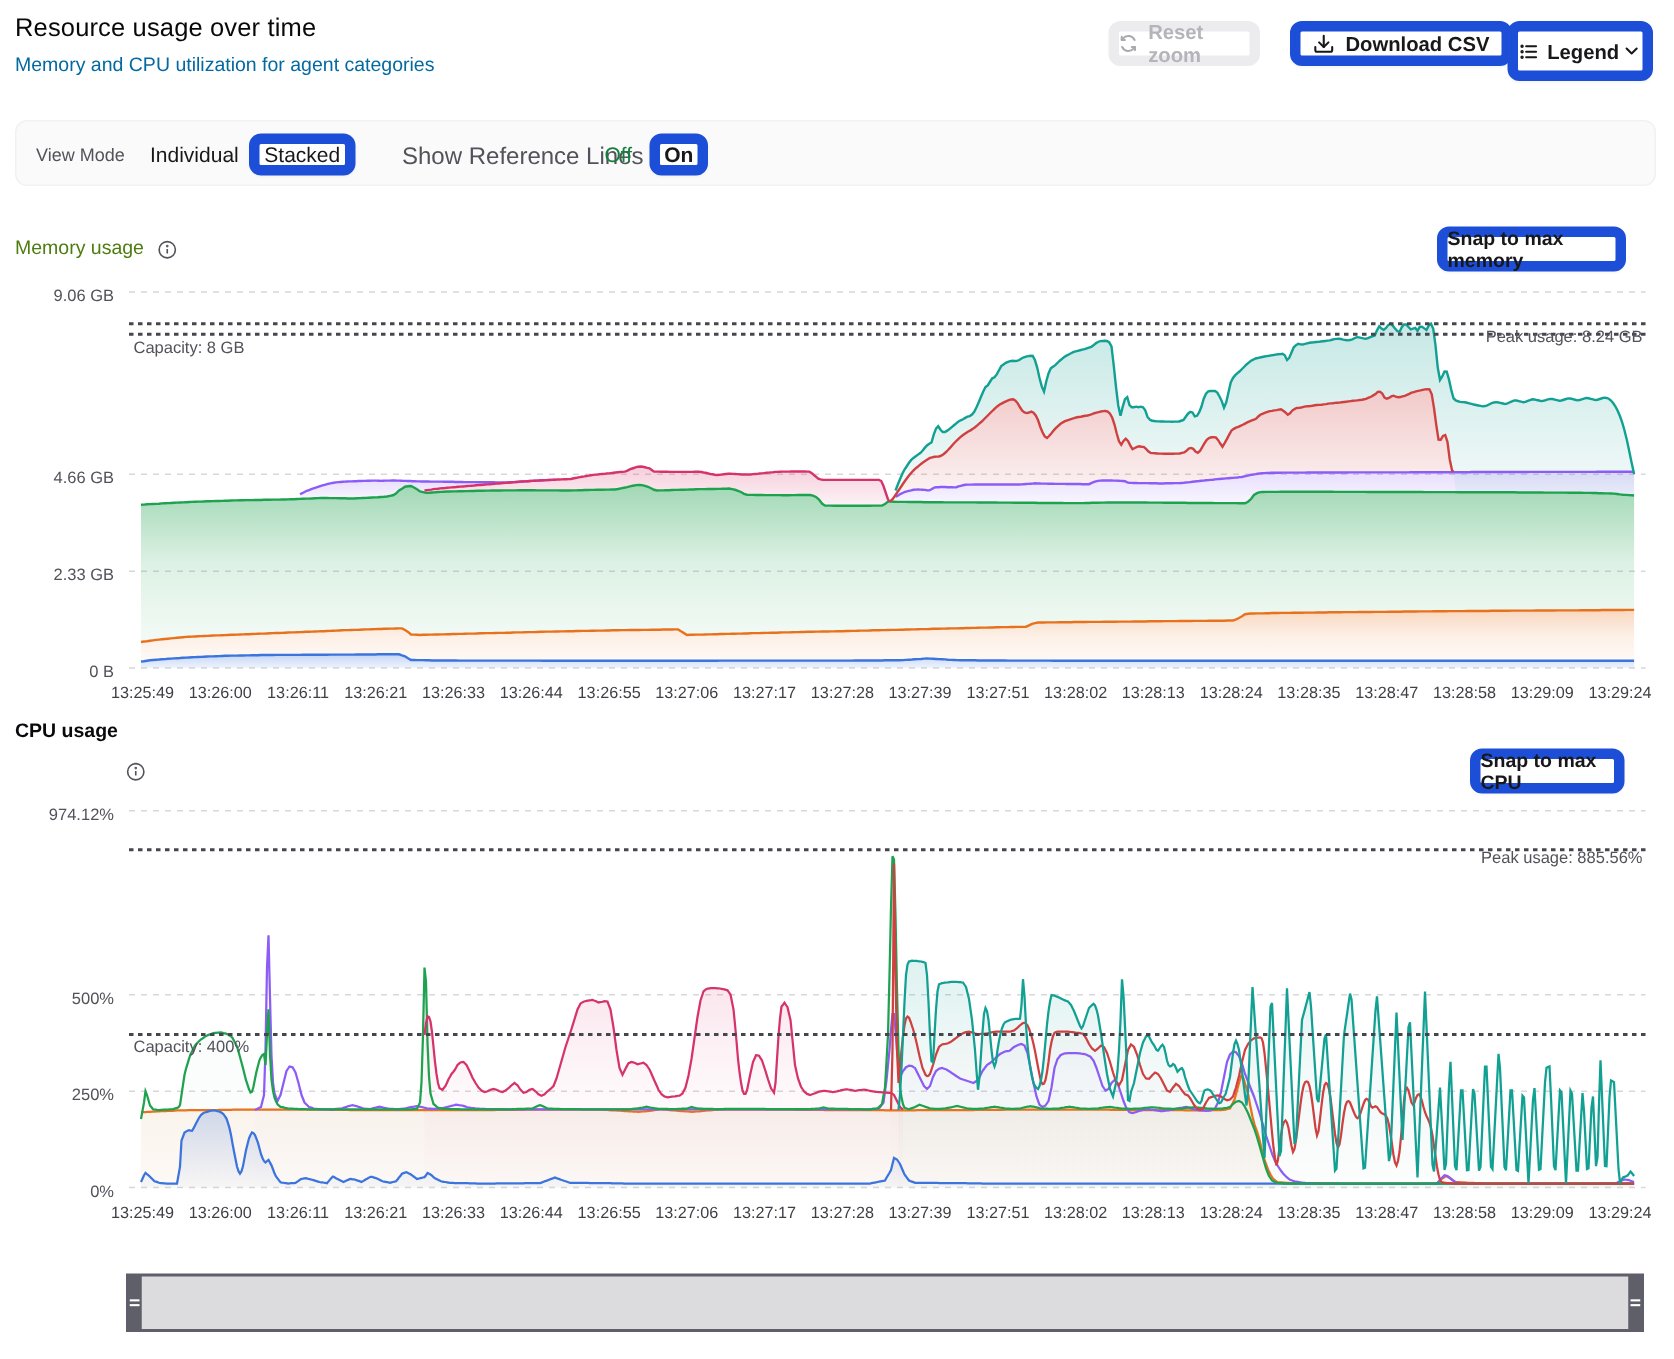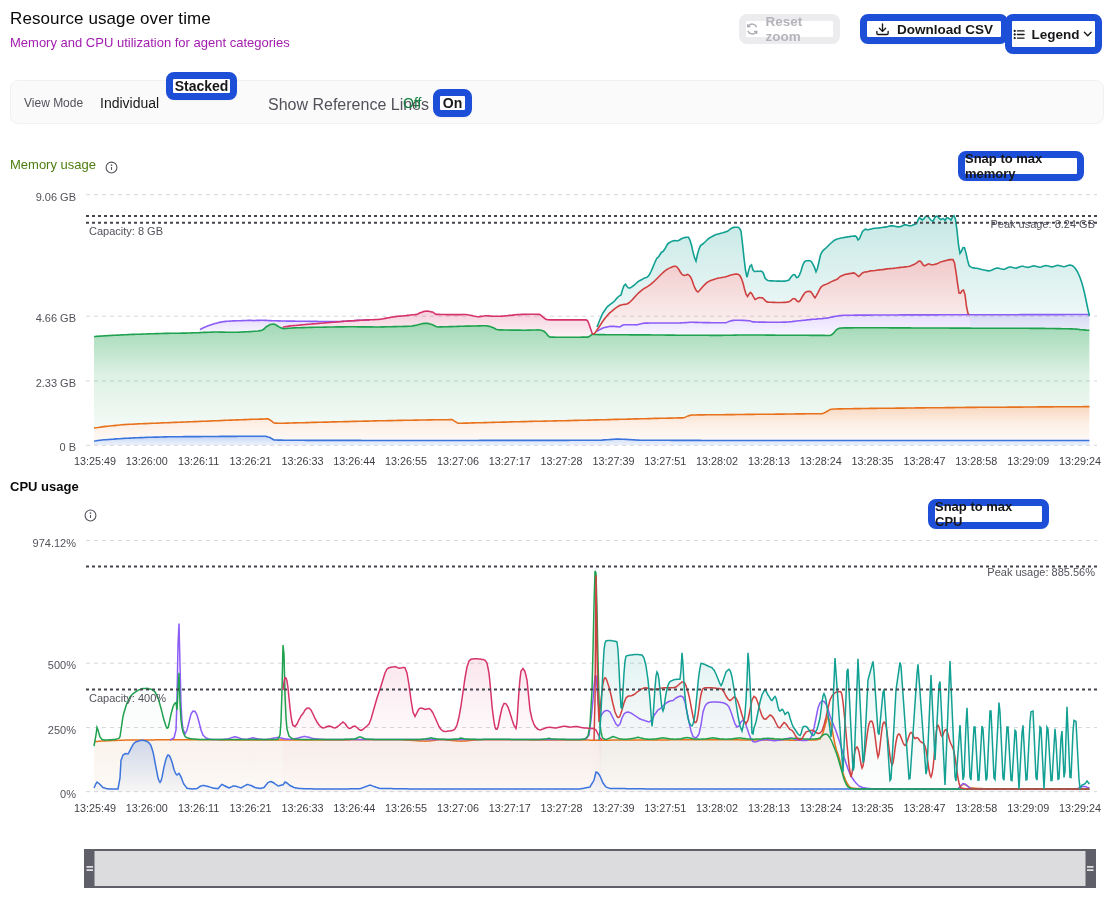--- a/index.html
+++ b/index.html
@@ -1,20 +1,20 @@
 <!DOCTYPE html>
 <html><head><meta charset="utf-8"><style>
 *{margin:0;padding:0;box-sizing:border-box}
 body{width:1116px;height:906px;position:relative;background:#fff;font-family:"Liberation Sans",sans-serif;overflow:hidden}
 .btn{position:absolute;display:flex;align-items:center;justify-content:center;gap:7px;background:#fff;border:7px solid #1d4ed8;border-radius:8px;font-size:13.5px;font-weight:700;color:#18181b;box-shadow:0 1px 2px rgba(0,0,0,.04)}
 .abs{position:absolute}
 </style></head>
 <body>
 <div class="abs" style="left:10px;top:9px;font-size:17px;font-weight:400;color:#09090b;letter-spacing:.1px">Resource usage over time</div>
-<div class="abs" style="left:10px;top:35px;font-size:13px;color:#a21caf">Memory and CPU utilization for agent categories</div>
+<div class="abs" style="left:10px;top:35px;font-size:13px;color:#0369a1">Memory and CPU utilization for agent categories</div>
 
 <div class="btn" style="left:739px;top:14px;width:101px;height:30px;color:#b4b4bb;border-color:#ececef;box-shadow:none">
     <svg width="14" height="14" viewBox="0 0 24 24" fill="none" stroke="#a9a9b2" stroke-width="2.6" stroke-linecap="round" stroke-linejoin="round">
       <path d="M20 7.5A9 9 0 0 0 5.2 5.4L3.5 7.2"></path>
       <path d="M3.5 3.5v4h4"></path>
       <path d="M4 16.5a9 9 0 0 0 14.8 2.1l1.7-1.8"></path>
       <path d="M20.5 20.5v-4h-4"></path>
     </svg>
     <span>Reset zoom</span>
   </div>
@@ -37,40 +37,40 @@
     </svg>
     <span style="margin-right:-3px">Legend</span>
     <svg width="14" height="14" viewBox="0 0 24 24" fill="none" stroke="#18181b" stroke-width="2.4" stroke-linecap="round" stroke-linejoin="round">
       <polyline points="6 9 12 15 18 9"></polyline>
     </svg>
   </div>
 
 <div class="abs" style="left:10px;top:80px;width:1094px;height:44px;background:#fafafa;border:1px solid #f1f1f3;border-radius:8px"></div>
 <div class="abs" style="left:24px;top:96px;font-size:12px;color:#52525b">View Mode</div>
 <div class="abs" style="left:100px;top:95px;font-size:14px;color:#18181b">Individual</div>
-<div class="btn" style="left:166px;top:72px;width:71px;height:28px;font-weight:700;font-size:14px">Stacked</div>
+<div class="btn" style="left:166px;top:89px;width:71px;height:28px;font-weight:400;font-size:14px">Stacked</div>
 <div class="abs" style="left:268px;top:96px;font-size:16px;color:#52525b">Show Reference Lines</div>
 <div class="abs" style="left:403px;top:95px;font-size:14px;color:#15803d">Off</div>
 <div class="btn" style="left:433px;top:89px;width:39px;height:28px;font-weight:700;font-size:14px">On</div>
 
 <div class="abs" style="left:10px;top:157px;font-size:13px;font-weight:400;color:#4d7c0f">Memory usage</div>
 <div class="abs" style="left:105px;top:160px"><svg width="13" height="13" viewBox="0 0 24 24" fill="none" stroke="#52525b" stroke-width="2">
       <circle cx="12" cy="12" r="10"></circle>
       <line x1="12" y1="11" x2="12" y2="16.5"></line>
       <circle cx="12" cy="7.5" r="0.6" fill="#52525b"></circle>
     </svg></div>
 <div class="btn" style="left:958px;top:151px;width:126px;height:30px;font-size:13px">Snap to max memory</div>
 
 <div class="abs" style="left:10px;top:479px;font-size:13px;font-weight:700;color:#09090b">CPU usage</div>
 <div class="abs" style="left:84px;top:508px"><svg width="13" height="13" viewBox="0 0 24 24" fill="none" stroke="#52525b" stroke-width="2">
       <circle cx="12" cy="12" r="10"></circle>
       <line x1="12" y1="11" x2="12" y2="16.5"></line>
       <circle cx="12" cy="7.5" r="0.6" fill="#52525b"></circle>
     </svg></div>
-<div class="btn" style="left:928px;top:499px;width:121px;height:30px;font-size:13px">Snap to max CPU</div>
+<div class="btn" style="left:980px;top:499px;width:103px;height:30px;font-size:13px">Snap to max CPU</div>
 
 <svg width="1116" height="906" viewBox="0 0 1116 906" style="position:absolute;left:0;top:0" font-family="Liberation Sans, sans-serif">
 <defs>
 <linearGradient id="gB" x1="0" y1="0" x2="0" y2="1">
         <stop offset="0" stop-color="#3b74dd" stop-opacity="0.3"></stop>
         <stop offset="1" stop-color="#3b74dd" stop-opacity="0.08"></stop>
       </linearGradient>
 <linearGradient id="gO" x1="0" y1="0" x2="0" y2="1">
         <stop offset="0" stop-color="#e8721c" stop-opacity="0.28"></stop>
         <stop offset="0.5" stop-color="#e8721c" stop-opacity="0.11"></stop>

